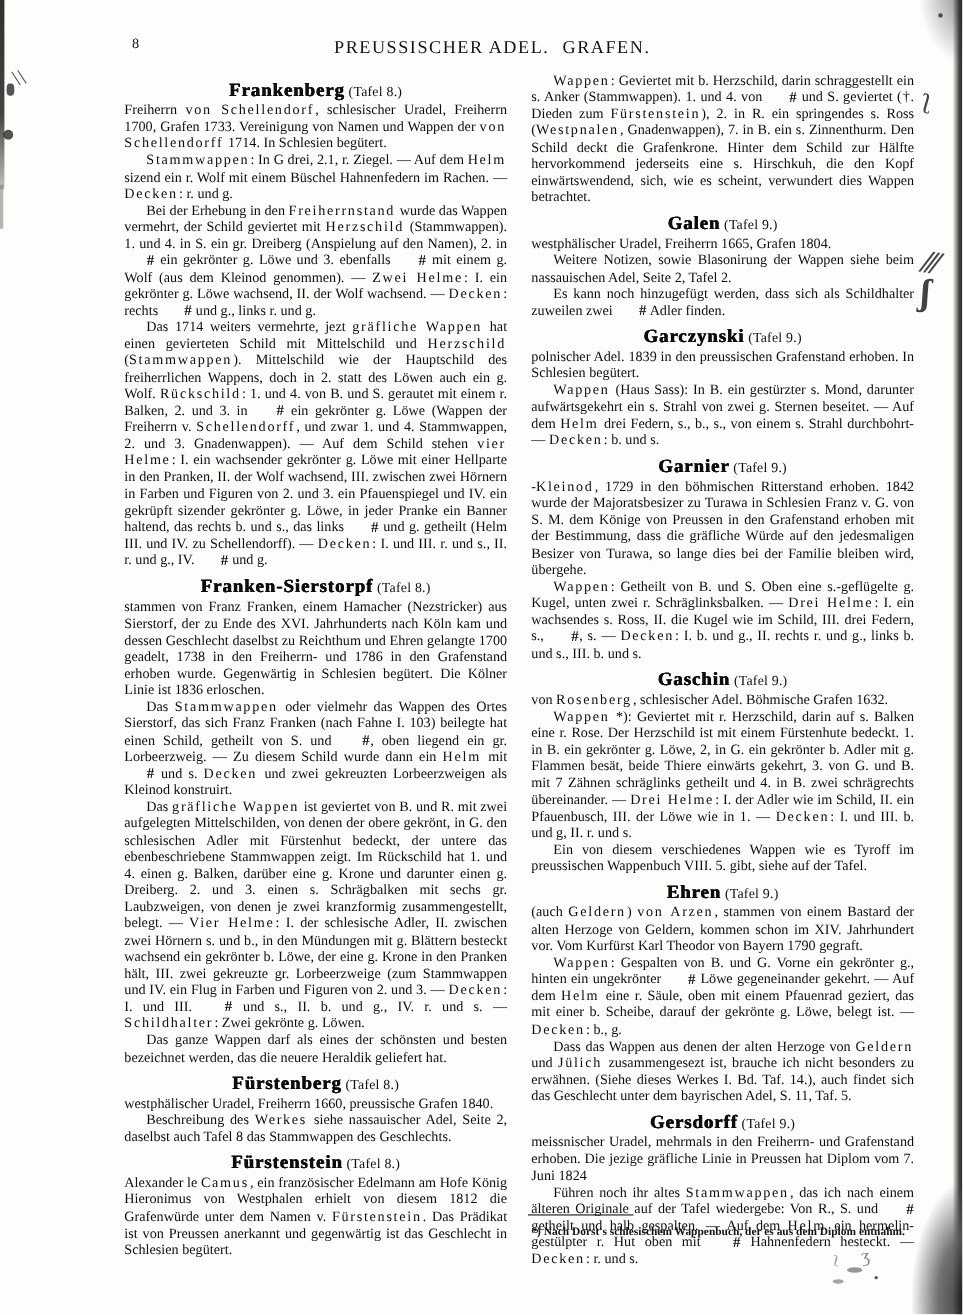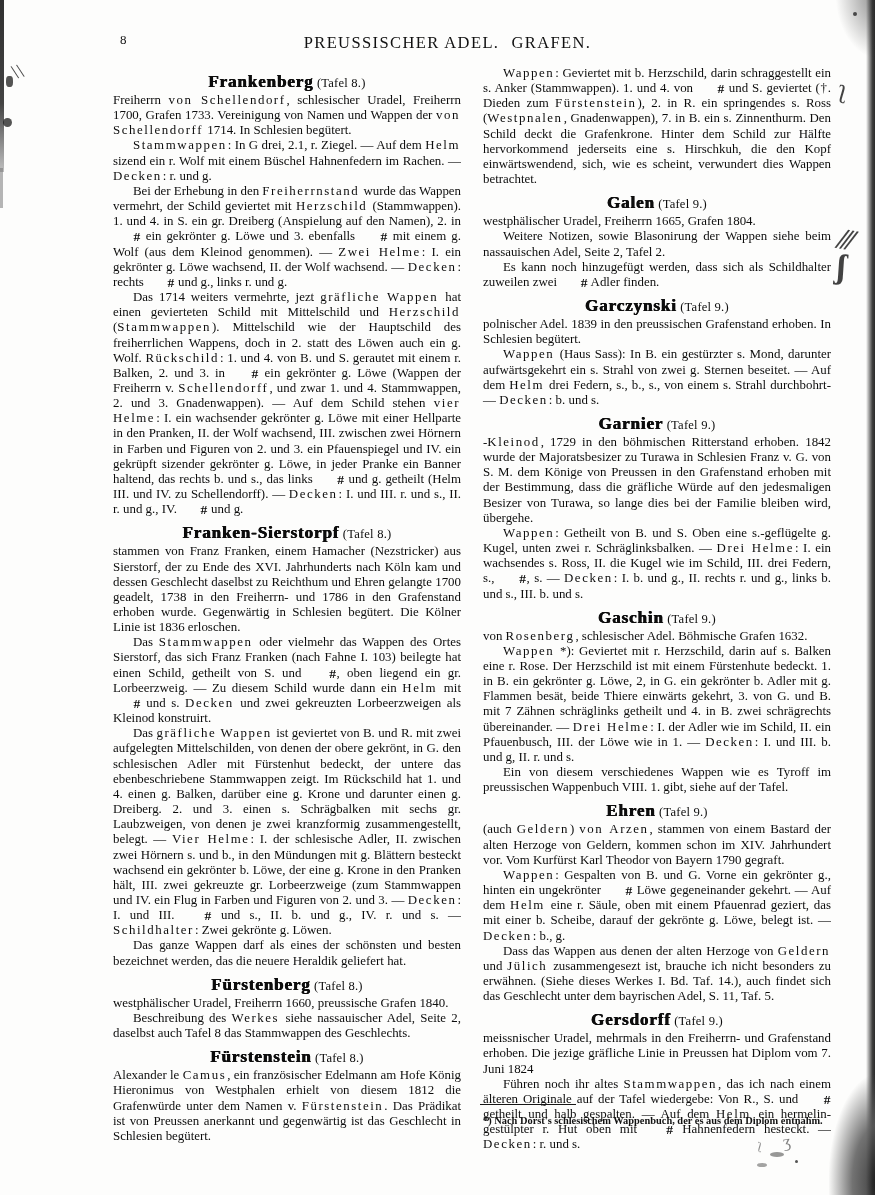--- a/index.html
+++ b/index.html
@@ -221,21 +221,21 @@
       <p class="para ind">Es kann noch hinzugefügt werden, dass sich als Schildhalter zuweilen zwei <span class="sable">#</span> Adler finden.</p>
       <div class="entry-title"><span class="fam">Garczynski</span> <span class="plate">(Tafel 9.)</span></div>
       <p class="para">polnischer Adel. 1839 in den preussischen Grafenstand erhoben. In Schlesien begütert.</p>
       <p class="para ind"><span class="sp">Wappen</span> (Haus Sass): In B. ein gestürzter s. Mond, darunter aufwärtsgekehrt ein s. Strahl von zwei g. Sternen beseitet. — Auf dem <span class="sp">Helm</span> drei Federn, s., b., s., von einem s. Strahl durchbohrt- — <span class="sp">Decken</span>: b. und s.</p>
       <div class="entry-title"><span class="fam">Garnier</span> <span class="plate">(Tafel 9.)</span></div>
       <p class="para">-<span class="sp">Kleinod</span>, 1729 in den böhmischen Ritterstand erhoben. 1842 wurde der Majoratsbesizer zu Turawa in Schlesien Franz v. G. von S. M. dem Könige von Preussen in den Grafenstand erhoben mit der Bestimmung, dass die gräfliche Würde auf den jedesmaligen Besizer von Turawa, so lange dies bei der Familie bleiben wird, übergehe.</p>
       <p class="para ind"><span class="sp">Wappen</span>: Getheilt von B. und S. Oben eine s.-geflügelte g. Kugel, unten zwei r. Schräglinksbalken. — <span class="sp">Drei Helme</span>: I. ein wachsendes s. Ross, II. die Kugel wie im Schild, III. drei Federn, s., <span class="sable">#</span>, s. — <span class="sp">Decken</span>: I. b. und g., II. rechts r. und g., links b. und s., III. b. und s.</p>
       <div class="entry-title"><span class="fam">Gaschin</span> <span class="plate">(Tafel 9.)</span></div>
       <p class="para">von <span class="sp">Rosenberg</span>, schlesischer Adel. Böhmische Grafen 1632.</p>
       <p class="para ind"><span class="sp">Wappen</span> *): Geviertet mit r. Herzschild, darin auf s. Balken eine r. Rose. Der Herzschild ist mit einem Fürstenhute bedeckt. 1. in B. ein gekrönter g. Löwe, 2, in G. ein gekrönter b. Adler mit g. Flammen besät, beide Thiere einwärts gekehrt, 3. von G. und B. mit 7 Zähnen schräglinks getheilt und 4. in B. zwei schrägrechts übereinander. — <span class="sp">Drei Helme</span>: I. der Adler wie im Schild, II. ein Pfauenbusch, III. der Löwe wie in 1. — <span class="sp">Decken</span>: I. und III. b. und g, II. r. und s.</p>
-      <p class="para ind">Ein von diesem verschiedenes Wappen wie es Tyroff im preussischen Wappenbuch VIII. 1. gibt, siehe auf der Tafel.</p>
+      <p class="para ind">Ein von diesem verschiedenes Wappen wie es Tyroff im preussischen Wappenbuch VIII. 5. gibt, siehe auf der Tafel.</p>
       <div class="entry-title"><span class="fam">Ehren</span> <span class="plate">(Tafel 9.)</span></div>
       <p class="para">(auch <span class="sp">Geldern</span>) <span class="sp">von</span> <span class="sp">Arzen</span>, stammen von einem Bastard der alten Herzoge von Geldern, kommen schon im XIV. Jahrhundert vor. Vom Kurfürst Karl Theodor von Bayern 1790 gegraft.</p>
       <p class="para ind"><span class="sp">Wappen</span>: Gespalten von B. und G. Vorne ein gekrönter g., hinten ein ungekrönter <span class="sable">#</span> Löwe gegeneinander gekehrt. — Auf dem <span class="sp">Helm</span> eine r. Säule, oben mit einem Pfauenrad geziert, das mit einer b. Scheibe, darauf der gekrönte g. Löwe, belegt ist. — <span class="sp">Decken</span>: b., g.</p>
       <p class="para ind">Dass das Wappen aus denen der alten Herzoge von <span class="sp">Geldern</span> und <span class="sp">Jülich</span> zusammengesezt ist, brauche ich nicht besonders zu erwähnen. (Siehe dieses Werkes I. Bd. Taf. 14.), auch findet sich das Geschlecht unter dem bayrischen Adel, S. 11, Taf. 5.</p>
       <div class="entry-title"><span class="fam">Gersdorff</span> <span class="plate">(Tafel 9.)</span></div>
       <p class="para">meissnischer Uradel, mehrmals in den Freiherrn- und Grafenstand erhoben. Die jezige gräfliche Linie in Preussen hat Diplom vom 7. Juni 1824</p>
       <p class="para ind">Führen noch ihr altes <span class="sp">Stammwappen</span>, das ich nach einem älteren Originale auf der Tafel wiedergebe: Von R., S. und <span class="sable">#</span> getheilt und halb gespalten. — Auf dem <span class="sp">Helm</span> ein hermelin-gestülpter r. Hut oben mit <span class="sable">#</span> Hahnenfedern hesteckt. — <span class="sp">Decken</span>: r. und s.</p>
     </div>
 
   <div class="footnote-rule"></div>

